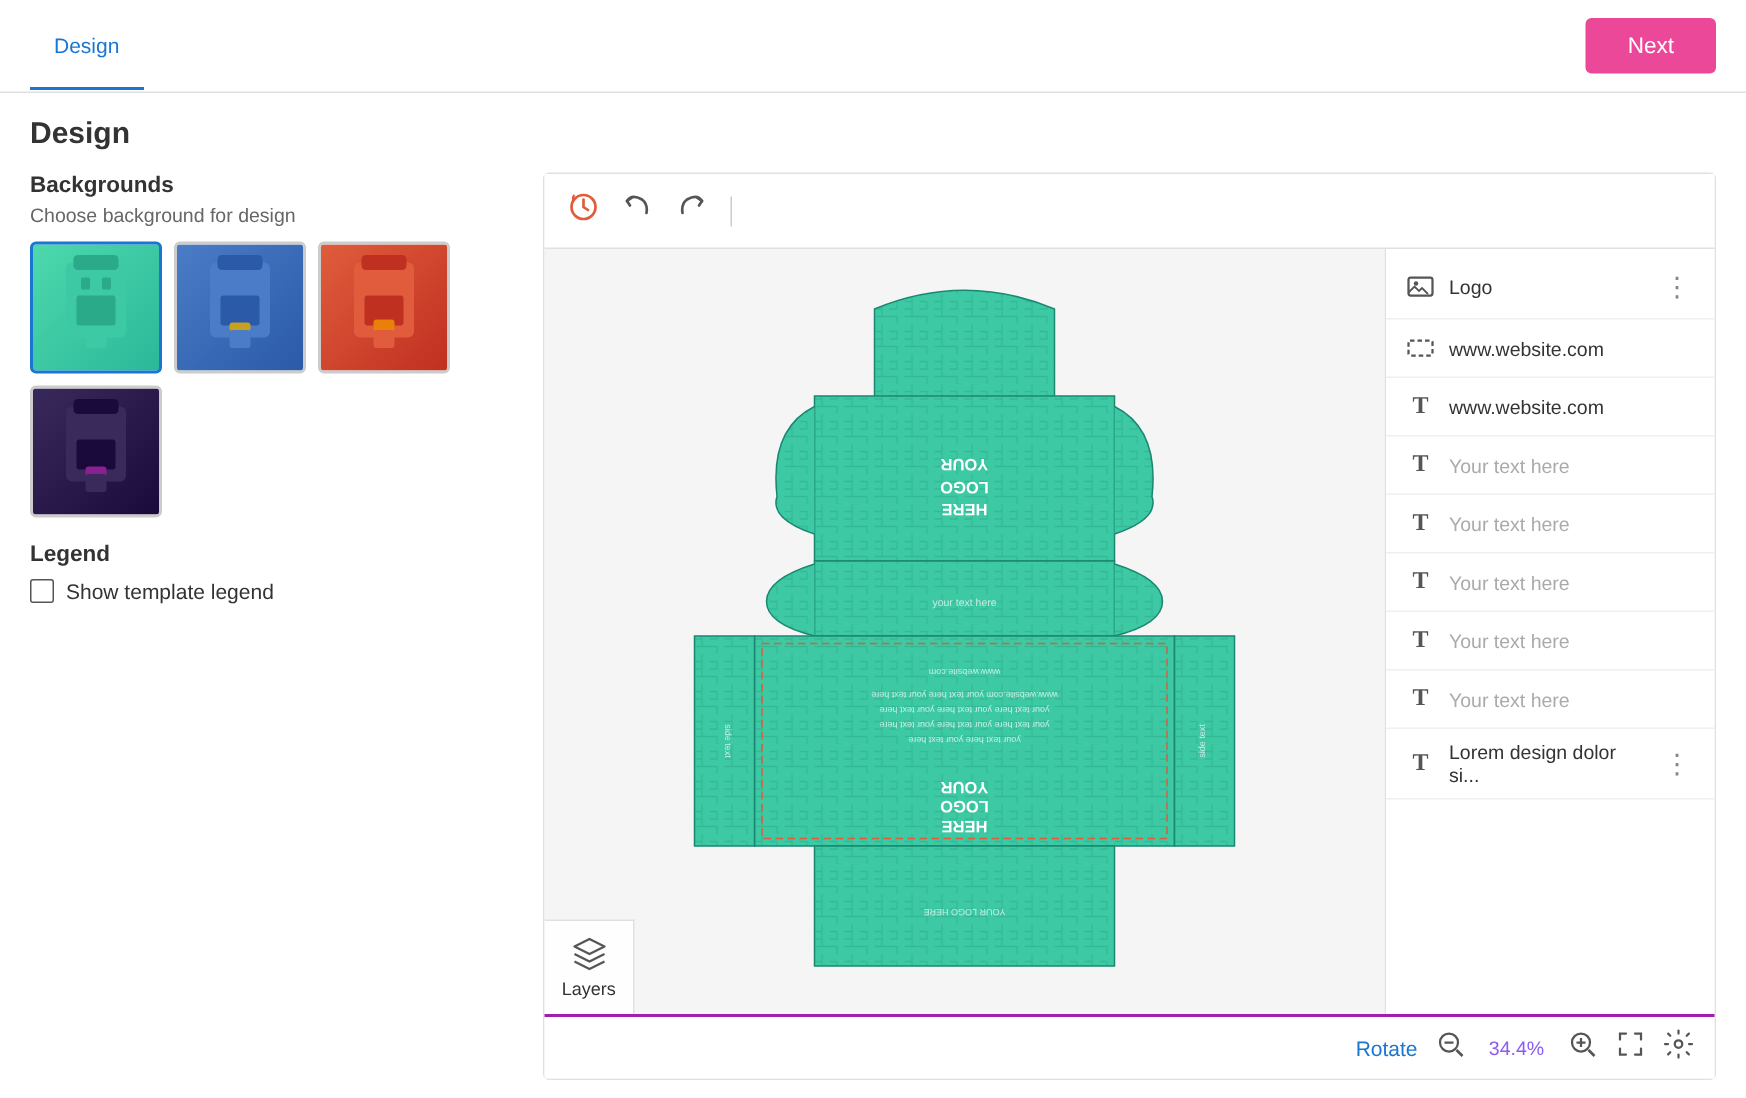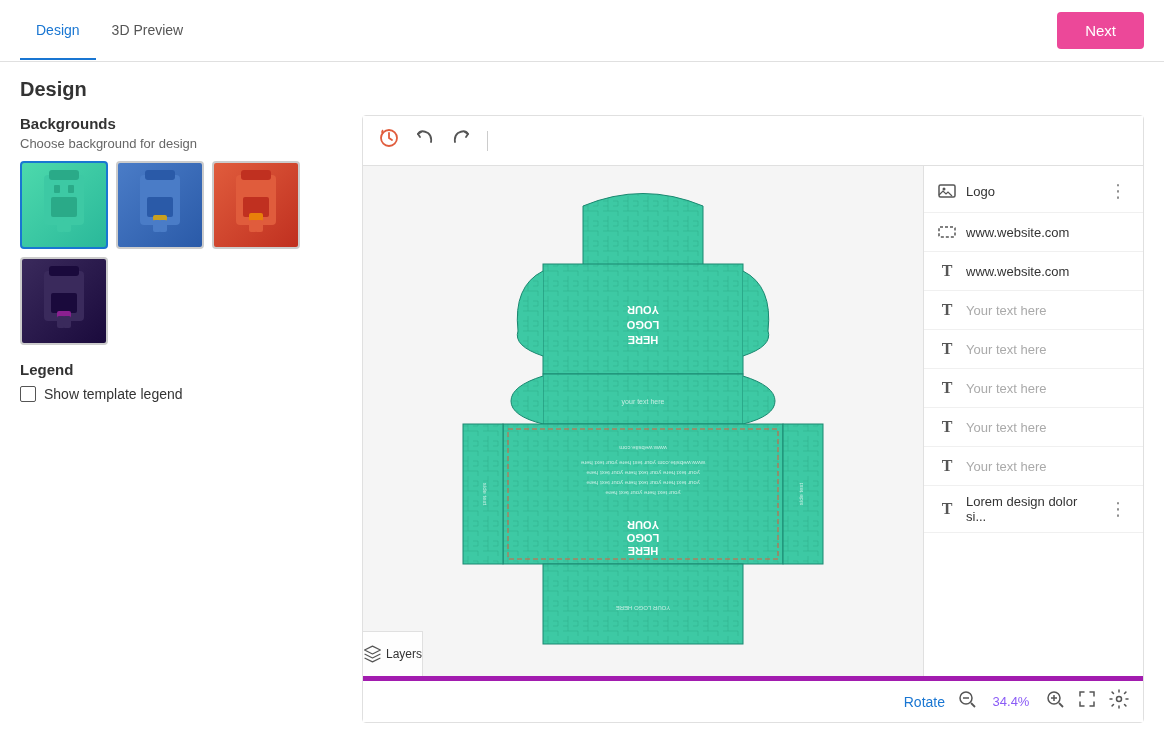--- a/index.html
+++ b/index.html
@@ -43,47 +43,46 @@
 
     
     .right-panel { width: 220px; flex-shrink: 0; border-left: 1px solid #e0e0e0; background: #fff; padding: 4px 0; overflow-y: auto; }
     .layer-item { display: flex; align-items: center; padding: 8px 12px; gap: 8px; cursor: pointer; border-bottom: 1px solid #f0f0f0; }
     .layer-icon { width: 22px; height: 22px; display: flex; align-items: center; justify-content: center; flex-shrink: 0; }
     .layer-label { flex: 1; font-size: 13px; color: #333; }
     .layer-label.placeholder { color: #aaa; }
     .layer-more { font-size: 18px; color: #888; cursor: pointer; padding: 2px 4px; }
 
     
-    .canvas-bottom { display: flex; align-items: center; justify-content: flex-end; padding: 8px 14px; border-top: 5px solid #a21caf; background: #fff; gap: 12px; }
+    .canvas-bottom { display: flex; align-items: center; justify-content: flex-end; padding: 8px 14px; border-top: 2px solid #a21caf; background: #fff; gap: 12px; }
     .rotate-btn { color: #1976d2; background: none; border: none; cursor: pointer; font-size: 14px; font-weight: 500; }
     .zoom-btn { background: none; border: none; cursor: pointer; font-size: 18px; color: #555; }
     .zoom-level { font-size: 13px; color: #8b5cf6; min-width: 44px; text-align: center; }
     .bottom-icon-btn { background: none; border: none; cursor: pointer; color: #555; font-size: 18px; }
 
     
-    .layers-btn { position: absolute; bottom: 0; left: 0; width: 60px; display: flex; flex-direction: row; align-items: center; justify-content: center; padding: 10px 0; cursor: pointer; background: rgba(255,255,255,0.9); border-top: 1px solid #e0e0e0; border-right: 1px solid #e0e0e0; gap: 4px; }
+    .layers-btn { position: absolute; bottom: 0; left: 0; width: 60px; display: flex; flex-direction: column; align-items: center; justify-content: center; padding: 10px 0; cursor: pointer; background: rgba(255,255,255,0.9); border-top: 1px solid #e0e0e0; border-right: 1px solid #e0e0e0; gap: 4px; }
     .layers-btn-label { font-size: 12px; color: #333; }
 
     
     .thumb1 { background: linear-gradient(135deg, #4dd9ac, #2ab89a); }
     .thumb2 { background: linear-gradient(135deg, #4a7cc7, #2a5aa8); }
     .thumb3 { background: linear-gradient(135deg, #e05c3c, #c03020); }
     .thumb4 { background: linear-gradient(135deg, #3a2a5c, #1a0a3c); }
 
     .T-icon { font-family: serif; font-weight: bold; color: #555; font-size: 16px; }
     .pkg-text { fill: white; font-weight: bold; font-size: 11px; text-anchor: middle; }
     .pkg-text-sm { fill: rgba(255,255,255,0.7); font-size: 6px; text-anchor: middle; }
   </style>
 </head>
 <body>
 
 <div class="header">
   <div class="tabs">
     <div class="tab active">Design</div>
-    <div class="tab">3D Preview</div>
   </div>
   <button class="btn-next">Next</button>
 </div>
 
 <div class="page">
   <div class="page-title">Design</div>
 
   <div class="main">
 
     <div class="sidebar">

